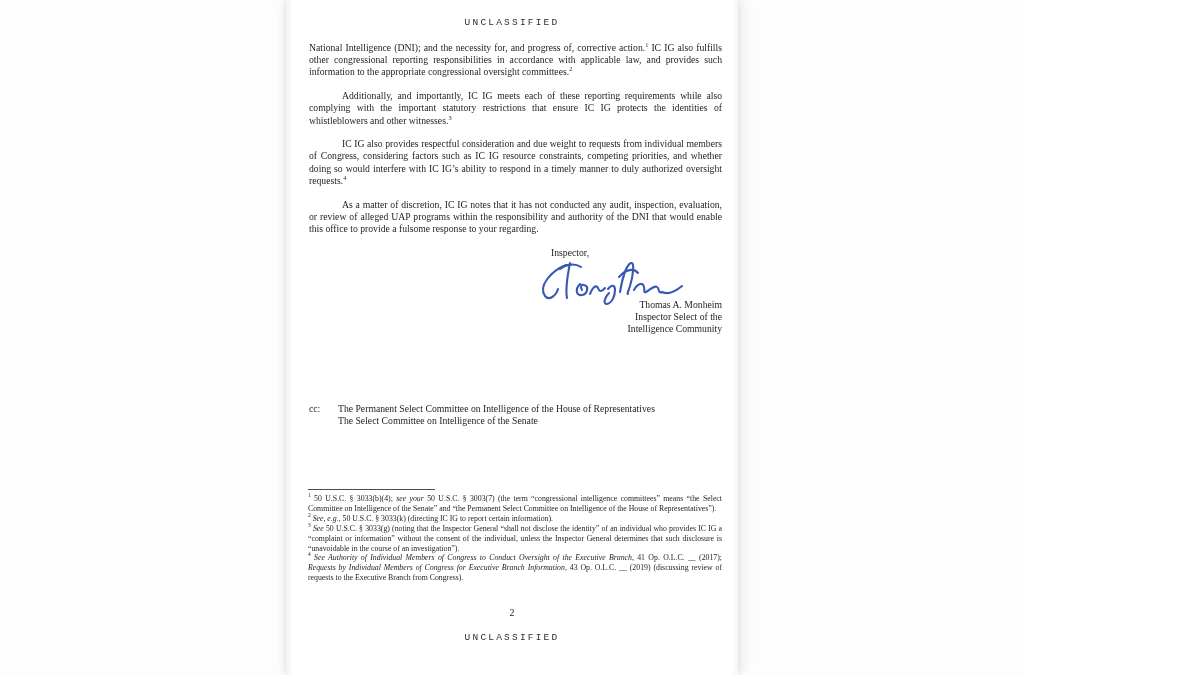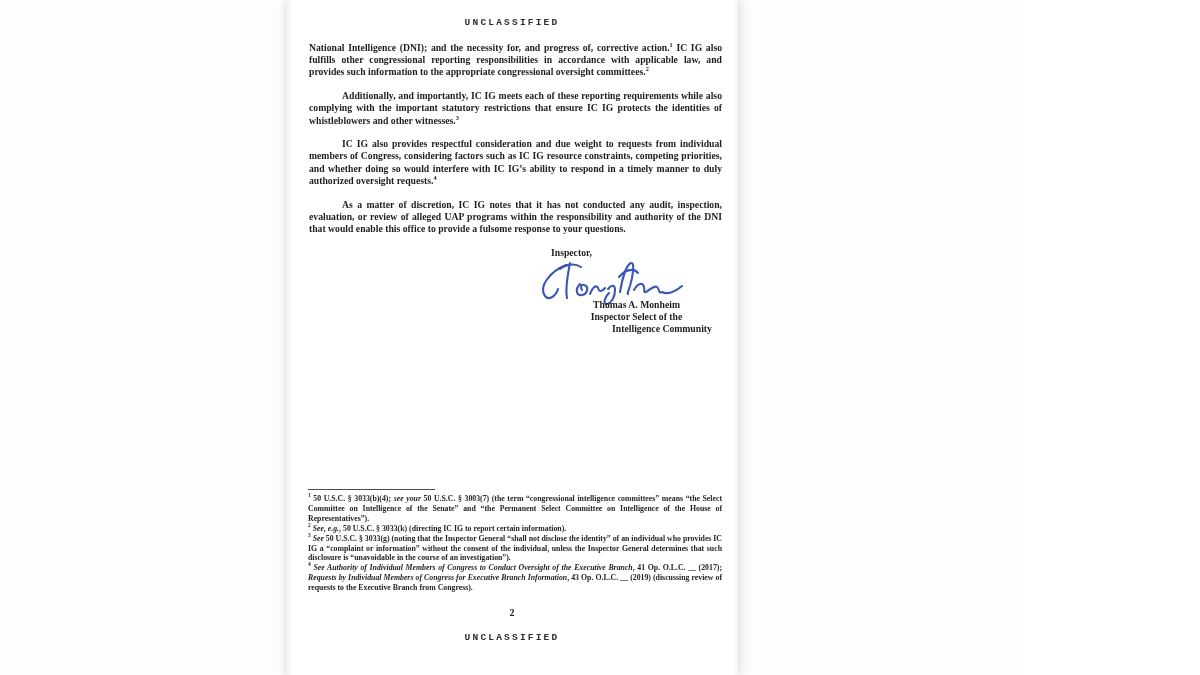--- a/index.html
+++ b/index.html
@@ -5,21 +5,20 @@
   html, body { margin: 0; padding: 0; }
   body {
     width: 1200px; height: 675px; overflow: hidden;
     background: #ffffff;
     font-family: "Liberation Serif", "DejaVu Serif", serif;
   }
   .canvas {
     width: 1024px; height: 675px;
     display: flex; justify-content: center;
     background: #fdfdfd;
-    font-weight: bold;
   }
   .page {
     position: relative;
     width: 452px; height: 675px;
     background: #ffffff;
     box-shadow: -2px 0 7px rgba(0,0,0,0.08), 4px 0 12px rgba(0,0,0,0.09);
   }
   
   .page::before {
     content: ""; position: absolute; left: 0; top: 0; bottom: 0; width: 7px;
@@ -43,21 +42,21 @@
     position: absolute; top: 42px; left: 23px; right: 16px;
     font-size: 9.7px; line-height: 12.2px;
     color: #1e1e1e; text-align: justify;
   }
   .para { margin: 0 0 11.5px 0; }
   .para.indent { text-indent: 33px; }
   sup { font-size: 6.3px; vertical-align: super; line-height: 0; }
   .sig-block { margin: 8px 0 0 242px; text-align: left; }
   .sig-salutation { margin: 0; }
   .sig-svg { display: block; margin: -3px 0 -7px -16px; }
-  .sig-name, .sig-title { margin: 0; line-height: 12px; text-align: center; }
+  .sig-name, .sig-title { margin: 0; line-height: 12px; text-align: right; }
   .sig-title.second { padding-left: 4px; margin-left: 47px; }
   .cc-block {
     position: absolute; top: 403px; left: 23px; right: 16px;
     font-size: 9.7px; line-height: 12.4px; color: #1e1e1e;
     display: flex;
   }
   .cc-label { width: 29px; flex: none; }
   .cc-list { margin: 0; }
   .cc-line { margin: 0; }
   .footnotes {
@@ -87,21 +86,21 @@
   <div class="page">
 
     <div class="classification top">UNCLASSIFIED</div>
 
     <div class="letter-body">
 
       <div>
           <p class="para">National Intelligence (DNI); and the necessity for, and progress of, corrective action.<sup>1</sup>  IC IG also fulfills other congressional reporting responsibilities in accordance with applicable law, and provides such information to the appropriate congressional oversight committees.<sup>2</sup></p>
           <p class="para indent">Additionally, and importantly, IC IG meets each of these reporting requirements while also complying with the important statutory restrictions that ensure IC IG protects the identities of whistleblowers and other witnesses.<sup>3</sup></p>
           <p class="para indent">IC IG also provides respectful consideration and due weight to requests from individual members of Congress, considering factors such as IC IG resource constraints, competing priorities, and whether doing so would interfere with IC IG’s ability to respond in a timely manner to duly authorized oversight requests.<sup>4</sup></p>
-          <p class="para indent">As a matter of discretion, IC IG notes that it has not conducted any audit, inspection, evaluation, or review of alleged UAP programs within the responsibility and authority of the DNI that would enable this office to provide a fulsome response to your questions.</p>
+          <p class="para indent">As a matter of discretion, IC IG notes that it has not conducted any audit, inspection, evaluation, or review of alleged UAP programs within the responsibility and authority of the DNI that would enable this office to provide a fulsome response to your regarding.</p>
         </div>
 
       <div class="sig-block">
         <p class="sig-salutation">Inspector,</p>
         <svg class="sig-svg" width="150" height="50" viewBox="0 0 150 50" id="sig-svg">
           <g fill="none" stroke-width="2.1" stroke-linecap="round" stroke-linejoin="round" id="sig-strokes" stroke="#3a57b5">
             <path d="M31,9 C16,15 3,30 10,40 C14,45 21,40 23,33"></path>
             <path d="M35,7 C33,17 30,32 32,42"></path>
             <path d="M25,13 C31,8 40,7 46,11"></path>
             <path d="M45,28 C40,33 41,40 47,39 C53,38 54,30 49,29 C46,28 45,31 47,34"></path>
@@ -112,20 +111,27 @@
             <path d="M99,34 C103,27 108,26 109,31 C110,34 108,37 111,36 C115,34 119,29 122,31 C125,33 123,38 127,36"></path>
             <path d="M127,36 C133,39 141,35 147,30"></path>
           </g>
         </svg>
         <p class="sig-name">Thomas A. Monheim</p>
         <p class="sig-title">Inspector Select of the</p>
         <p class="sig-title second">Intelligence Community</p>
       </div>
     </div>
 
+    <div class="cc-block">
+      <span class="cc-label">cc:</span>
+      <div class="cc-list">
+          <p class="cc-line">The Permanent Select Committee on Intelligence of the House of Representatives</p>
+          <p class="cc-line">The Select Committee on Intelligence of the Senate</p>
+        </div>
+    </div>
 
     <div class="footnotes">
       <div class="fn-rule"></div>
       <div>
           <p class="fn"><sup>1</sup> 50 U.S.C. § 3033(b)(4); <i>see your</i> 50 U.S.C. § 3003(7) (the term “congressional intelligence committees” means “the Select Committee on Intelligence of the Senate” and “the Permanent Select Committee on Intelligence of the House of Representatives”).</p>
           <p class="fn"><sup>2</sup> <i>See, e.g.</i>, 50 U.S.C. § 3033(k) (directing IC IG to report certain information).</p>
           <p class="fn"><sup>3</sup> <i>See</i> 50 U.S.C. § 3033(g) (noting that the Inspector General “shall not disclose the identity” of an individual who provides IC IG a “complaint or information” without the consent of the individual, unless the Inspector General determines that such disclosure is “unavoidable in the course of an investigation”).</p>
           <p class="fn"><sup>4</sup> <i>See Authority of Individual Members of Congress to Conduct Oversight of the Executive Branch</i>, 41 Op. O.L.C. __ (2017); <i>Requests by Individual Members of Congress for Executive Branch Information</i>, 43 Op. O.L.C. __ (2019) (discussing review of requests to the Executive Branch from Congress).</p>
         </div>
     </div>

